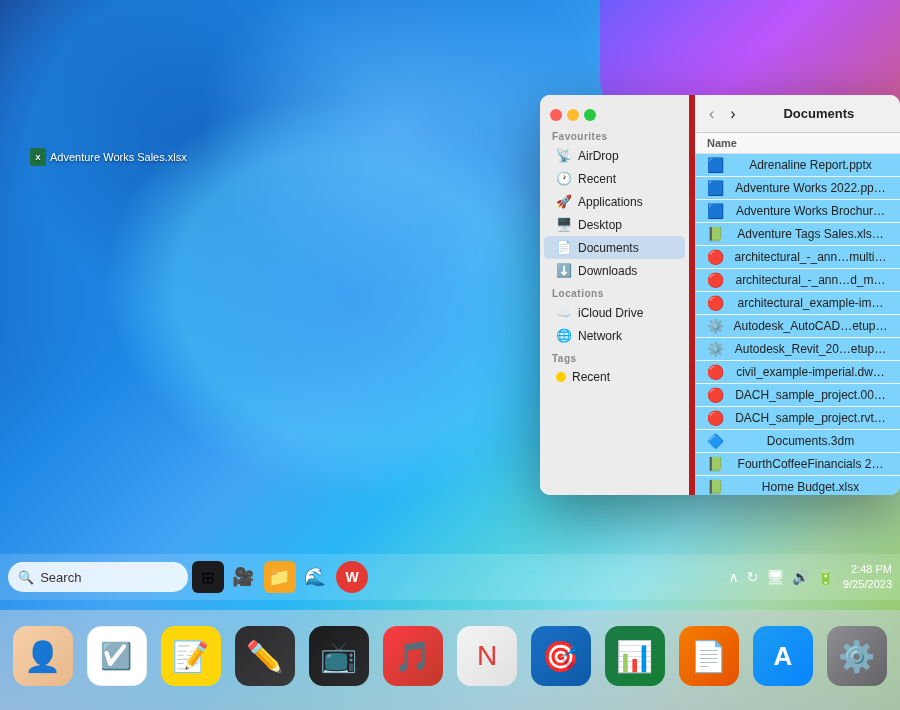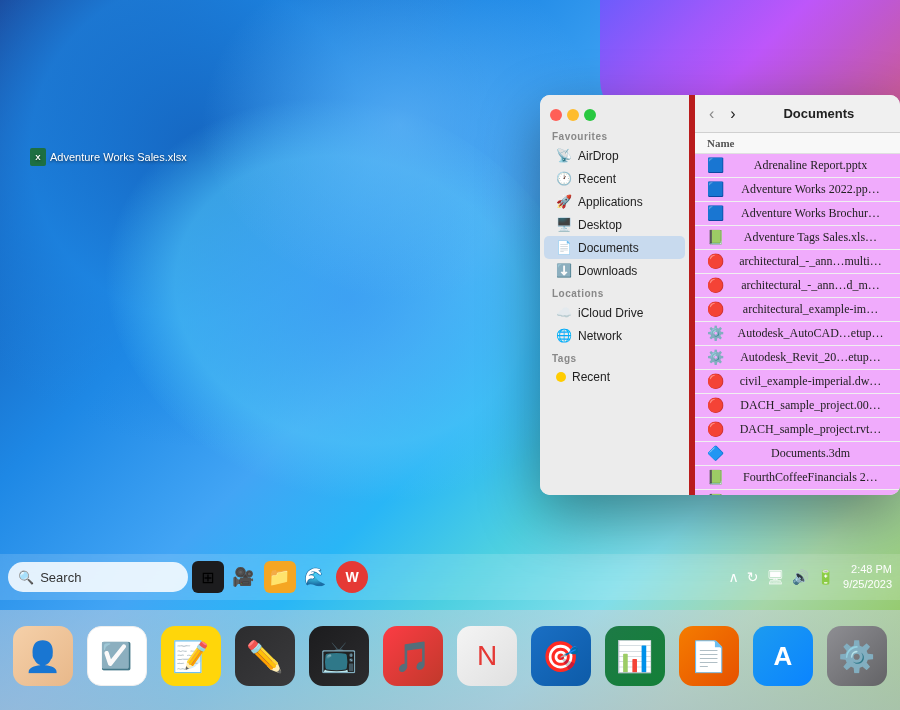--- a/index.html
+++ b/index.html
@@ -246,22 +246,21 @@
       font-size: 13px;
       font-weight: 600;
       color: #222;
       flex: 1;
       text-align: center;
     }
 
     #finder-content {
       flex: 1;
       overflow-y: auto;
-      background: #f0abfc;
-      font-family: Liberation Serif, serif;
+      background: #7dd3fc;
     }
 
     #file-list-header {
       display: flex;
       padding: 4px 12px;
       border-bottom: 1px solid #e0e0e0;
       background: #f8f8f8;
       position: sticky;
       top: 0;
     }

